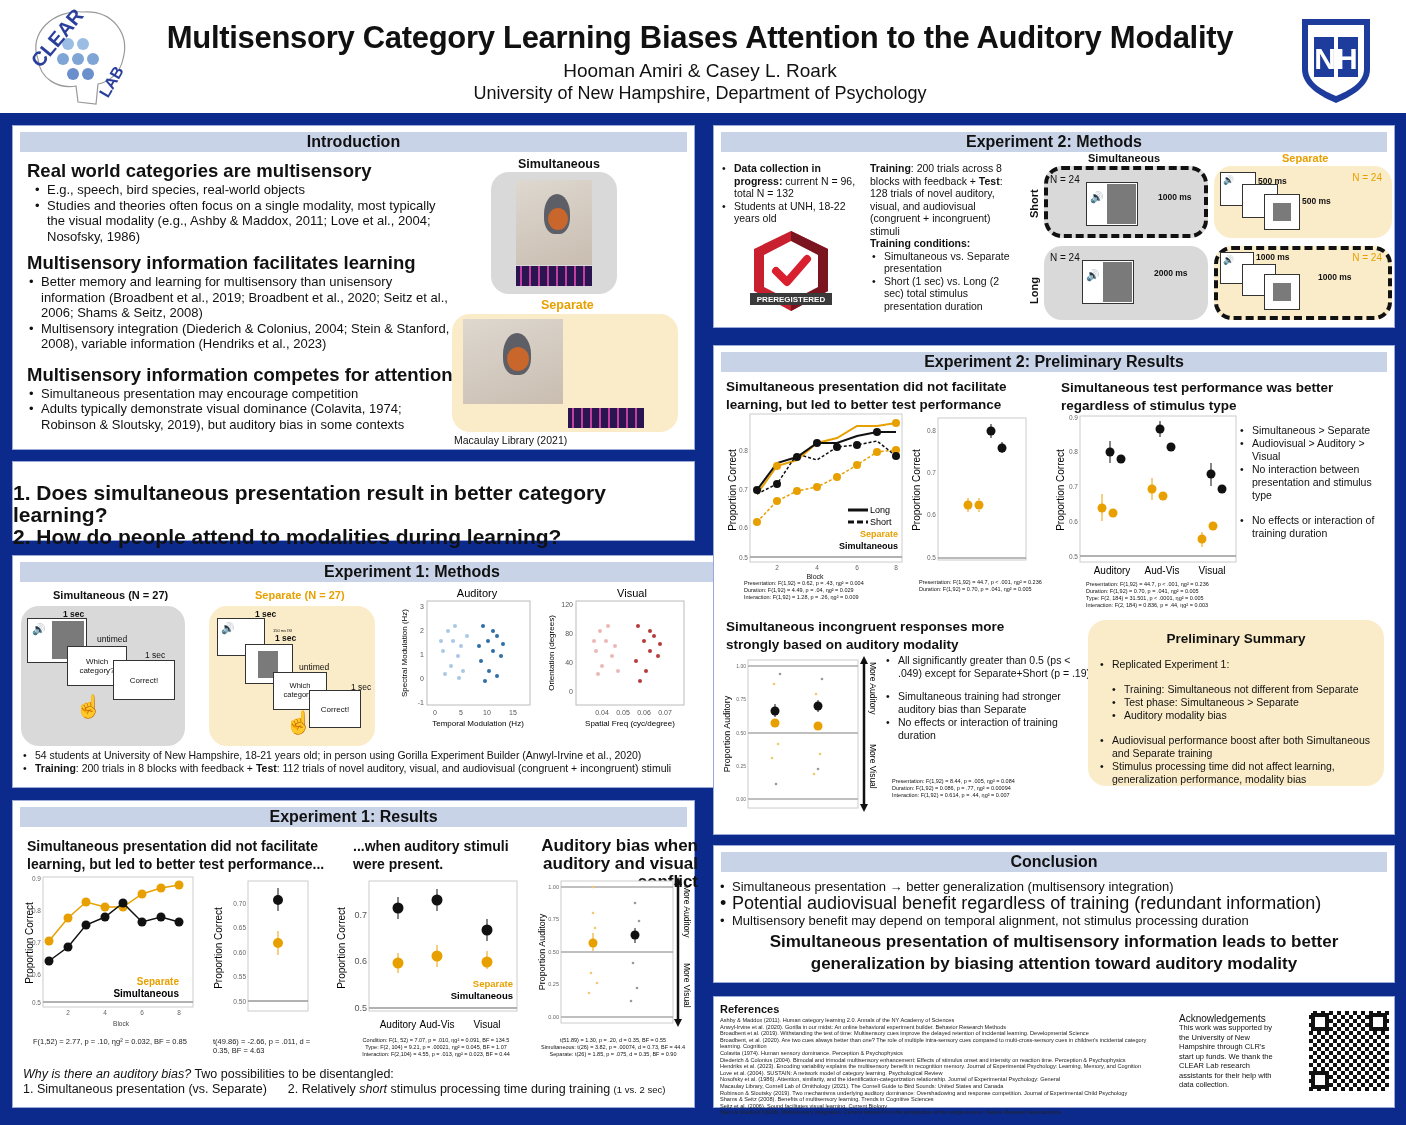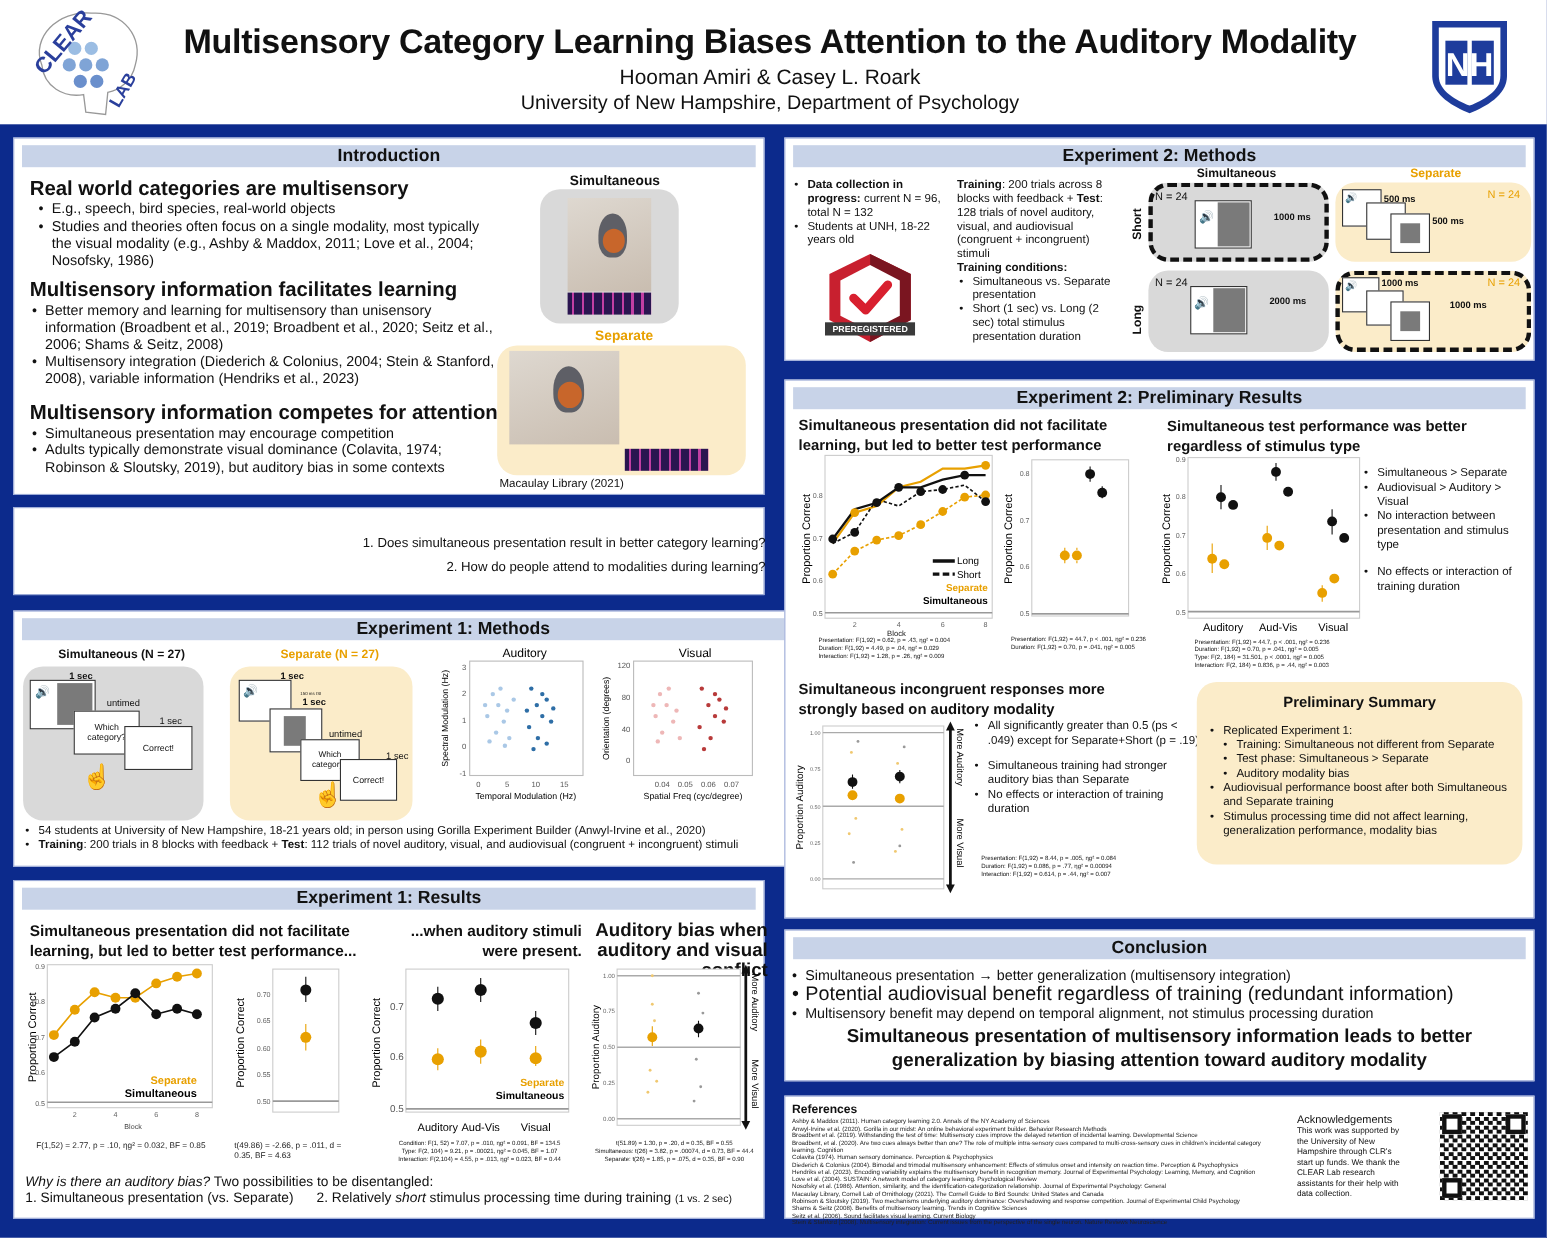--- a/index.html
+++ b/index.html
@@ -98,21 +98,21 @@
     <div style="position:absolute;left:11px;top:5px;width:100px;height:85px;background:linear-gradient(160deg,#ded8d0,#c9bdb0);overflow:hidden">
       <div style="position:absolute;left:40px;top:14px;width:28px;height:42px;background:#5e5f66;border-radius:50% 50% 40% 40%"></div>
       <div style="position:absolute;left:44px;top:28px;width:22px;height:24px;background:#c8662b;border-radius:50%"></div>
     </div>
     <div style="position:absolute;left:116px;top:94px;width:76px;height:20px;background:repeating-linear-gradient(90deg,#2a1550 0 4px,#c23fa3 4px 6px,#2a1550 6px 9px)"></div>
   </div>
   <div style="position:absolute;left:441px;top:308px;font-size:10.5px">Macaulay Library (2021)</div>
 </div>
 
 <div class="panel" style="left:12px;top:461px;width:683px;height:80px">
-  <div style="position:absolute;left:0;top:20px;width:683px;text-align:right;font-weight:normal;font-size:12px;line-height:22px">
+  <div style="position:absolute;left:0;top:20px;width:683px;text-align:left;font-weight:bold;font-size:21px;line-height:22px">
     <div>1.  Does simultaneous presentation result in better category learning?</div>
     <div>2.  How do people attend to modalities during learning?</div>
   </div>
 </div>
 
 <div class="panel" style="left:12px;top:555px;width:800px;height:233px">
   <div class="phead">Experiment 1: Methods</div>
   <div class="cap" style="position:absolute;left:40px;top:33px;font-size:11px">Simultaneous (N = 27)</div>
   <div class="cap orange" style="position:absolute;left:242px;top:33px;font-size:11px">Separate (N = 27)</div>
   <div class="gbox" style="left:8px;top:50px;width:164px;height:140px">
@@ -240,21 +240,21 @@
   </div>
   <ul style="position:absolute;left:8px;top:193px;width:670px">
     <li style="font-size:10.5px;line-height:13px">54 students at University of New Hampshire, 18-21 years old; in person using Gorilla Experiment Builder (Anwyl-Irvine et al., 2020)</li>
     <li style="font-size:10.5px;line-height:13px"><b>Training</b><span>: 200 trials in 8 blocks with feedback + </span><b>Test</b><span>: 112 trials of novel auditory, visual, and audiovisual (congruent + incongruent) stimuli</span></li>
   </ul>
 </div>
 
 <div class="panel" style="left:12px;top:800px;width:683px;height:308px">
   <div class="phead">Experiment 1: Results</div>
   <div class="h3" style="position:absolute;left:14px;top:36px;width:320px">Simultaneous presentation did not facilitate learning, but led to better test performance...</div>
-  <div class="h3" style="position:absolute;left:356px;top:36px;width:160px;text-align:right">...when auditory stimuli were present.</div>
+  <div class="h3" style="position:absolute;left:340px;top:36px;width:160px;text-align:left">...when auditory stimuli were present.</div>
   <div class="h3" style="position:absolute;left:505px;top:36px;width:180px;text-align:right;font-size:17px">Auditory bias when auditory and visual conflict</div>
 
   <div style="position:absolute;left:8px;top:72px;width:180px;height:160px">
     <svg width="180" height="160">
       <rect x="22" y="4" width="150" height="130" fill="#fff" stroke="#ccc"></rect>
       <line x1="22" y1="129" x2="172" y2="129" stroke="#999" stroke-width="1.5"></line>
       <g font-size="6.5" fill="#666" text-anchor="end">
           <text x="20" y="8">0.9</text>
           <text x="20" y="40">0.8</text>
           <text x="20" y="72">0.7</text>
@@ -687,21 +687,21 @@
     <div>Presentation: F(1,92) = 8.44, p = .005, ηg² = 0.084</div>
       <div>Duration: F(1,92) = 0.086, p = .77, ηg² = 0.00094</div>
       <div>Interaction: F(1,92) = 0.614, p = .44, ηg² = 0.007</div>
   </div>
 
   <div class="obox" style="left:374px;top:274px;width:296px;height:166px">
     <div class="h3" style="text-align:center;margin-top:10px;font-size:13.5px">Preliminary Summary</div>
     <ul style="margin:10px 10px 0 10px">
       <li style="font-size:10.5px;line-height:13px">Replicated Experiment 1:</li>
     </ul>
-    <ul class="sub" style="margin:0 10px">
+    <ul class="sub" style="margin:12px 10px">
       <li style="font-size:10.5px;line-height:13px">Training: Simultaneous not different from Separate</li>
       <li style="font-size:10.5px;line-height:13px">Test phase: Simultaneous &gt; Separate</li>
       <li style="font-size:10.5px;line-height:13px">Auditory modality bias</li>
     </ul>
     <ul style="margin:0 10px">
       <li style="font-size:10.5px;line-height:13px">Audiovisual performance boost after both Simultaneous and Separate training</li>
       <li style="font-size:10.5px;line-height:13px">Stimulus processing time did not affect learning, generalization performance, modality bias</li>
     </ul>
   </div>
 </div>

